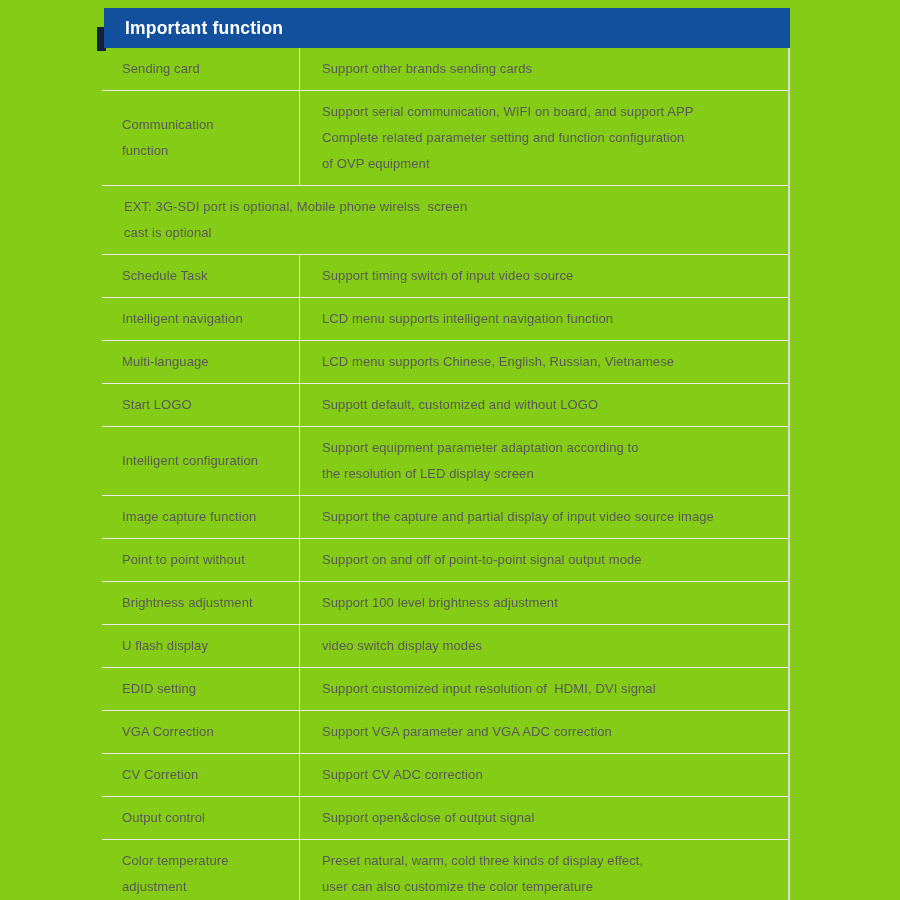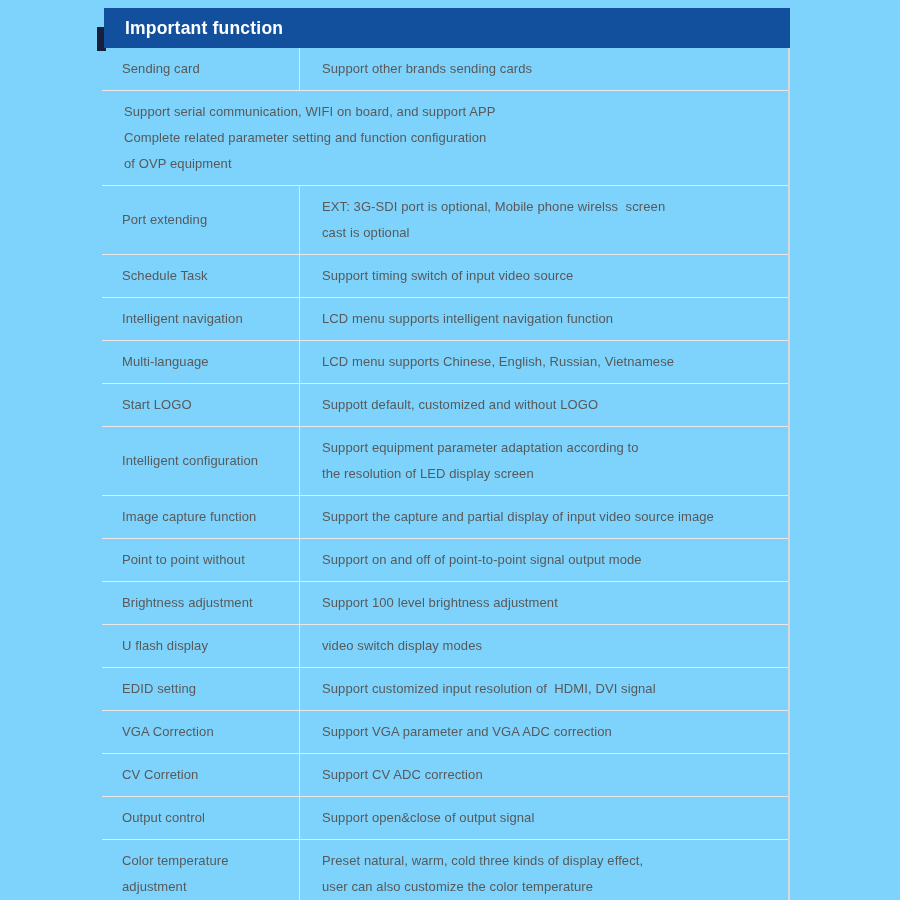--- a/index.html
+++ b/index.html
@@ -12,21 +12,21 @@
     --right-border: #d9d9d9;
   }
   * { box-sizing: border-box; }
   html, body {
     margin: 0; padding: 0;
     width: 900px; height: 900px;
     background: #ffffff;
     overflow: hidden;
     font-family: "Liberation Sans", sans-serif;
   }
-  .page { position: relative; width: 900px; height: 900px; background: #7dd3fc; }
+  .page { position: relative; width: 900px; height: 900px; background: #84cc16; }
 
   .header-tab {
     position: absolute;
     left: 97px; top: 27px;
     width: 9px; height: 24px;
     background: var(--header-tab);
   }
   .table-header {
     position: absolute;
     left: 104px; top: 8px;
@@ -87,31 +87,32 @@
     <div class="row">
       <div class="cell-left">
           <div class="line">Sending card</div>
         </div>
       <div class="cell-right">
           <div class="line">Support other brands sending cards</div>
         </div>
     </div>
 
     <div class="row">
+      <div class="cell-left">
+          <div class="line">Communication</div>
+          <div class="line">function</div>
+        </div>
       <div class="cell-right">
           <div class="line">Support serial communication, WIFI on board, and support APP</div>
           <div class="line">Complete related parameter setting and function configuration</div>
           <div class="line">of OVP equipment</div>
         </div>
     </div>
 
     <div class="row">
-      <div class="cell-left">
-          <div class="line">Port extending</div>
-        </div>
       <div class="cell-right">
           <div class="line">EXT: 3G-SDI port is optional, Mobile phone wirelss  screen</div>
           <div class="line">cast is optional</div>
         </div>
     </div>
 
     <div class="row">
       <div class="cell-left">
           <div class="line">Schedule Task</div>
         </div>

